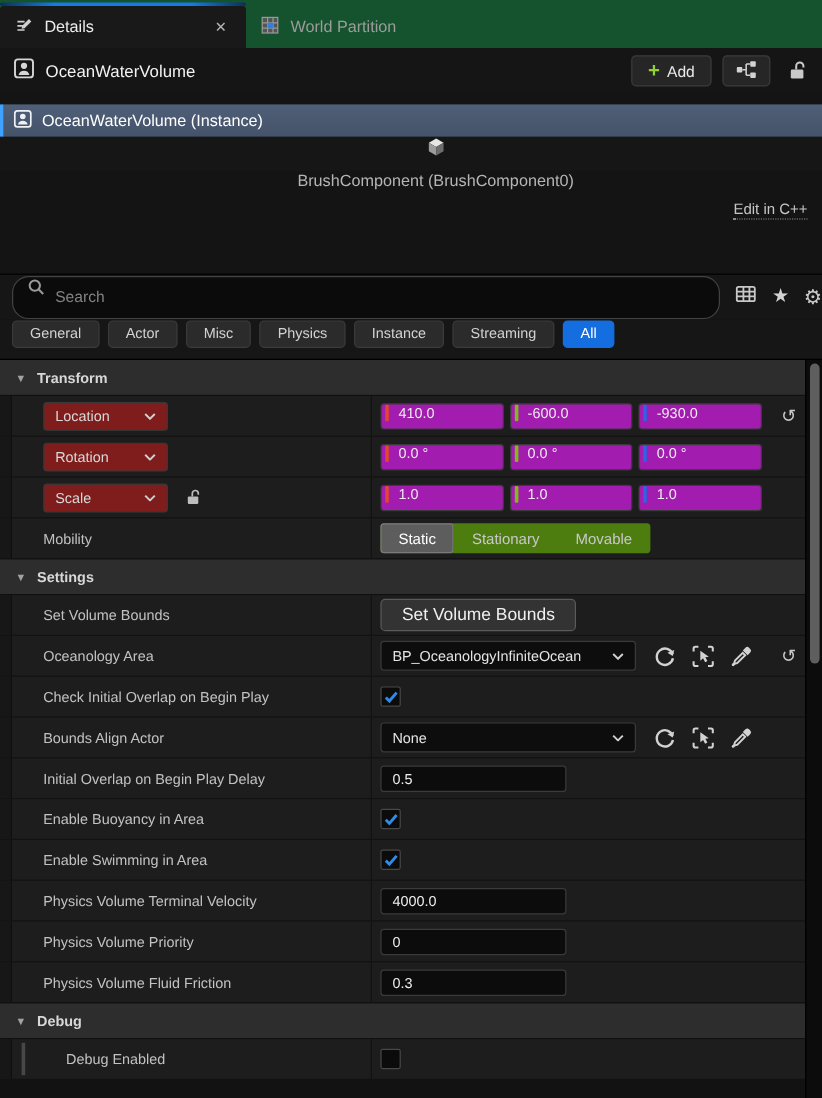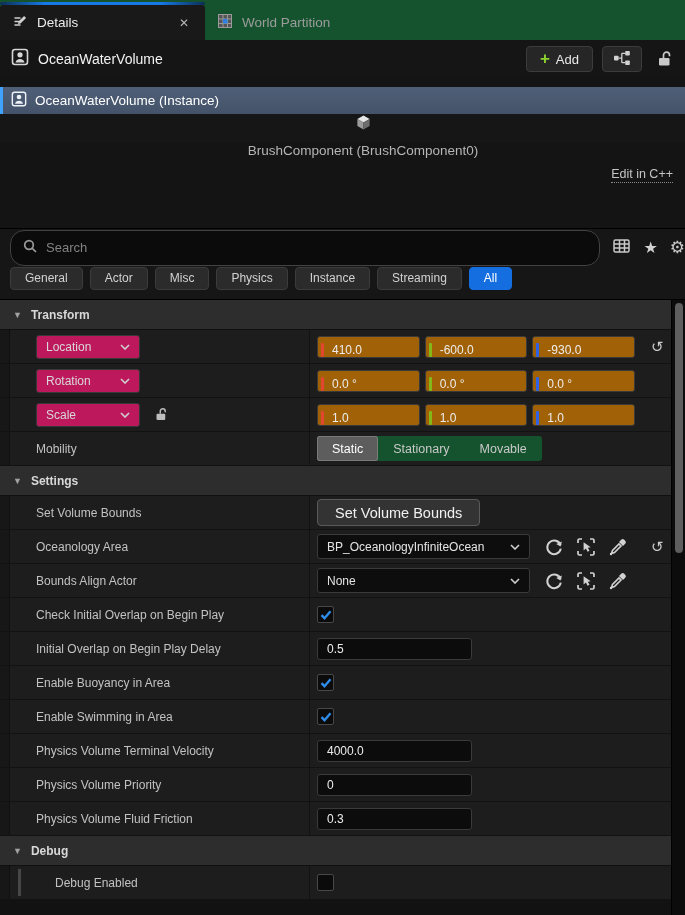--- a/index.html
+++ b/index.html
@@ -33,21 +33,21 @@
              display:flex; align-items:center; gap:8px; padding-left:8px; font-size:13.5px; color:#ffffff; }
   .comprow { height:29px; display:flex; align-items:center; gap:9px; padding-left:41px; font-size:13.5px; color:#b5b5b5; background:#161616;flex-direction:column; }
   .editcpp { margin-left:auto; margin-right:12px; font-size:12.5px; color:#c5c5c5;
              border-bottom:1px dotted #8a8a8a; padding-bottom:1px; cursor:pointer;text-align:right; }
   .treeempty { height:85px; background:#141414; }
 
   
   .searchrow { height:38px; flex:none; display:flex; align-items:center; gap:12px; padding:0 10px;
                background:#161616; border-top:1px solid #000; overflow:hidden; }
   .searchpill { flex:1; height:36px; background:#0b0b0b; border:1px solid #424242; border-radius:14px;
-                display:flex; align-items:center; gap:8px; padding:0 11px; }
+                display:flex; gap:8px; padding:0 11px; }
   .searchinput { flex:1; background:transparent; border:0; outline:0; color:#dddddd; font-size:13px; font-family:inherit; }
   .searchinput::placeholder { color:#828282; }
   .glyph { line-height:1; }
   .star { font-size:16px; color:#d2d2d2; }
   .gear { font-size:17px; color:#c9c9c9; margin-right:-10px; }
   .chips { display:flex; gap:7px; padding:1px 10px 9px; background:#161616; flex:none; }
   .chip { height:23px; line-height:21px; padding:0 14px; background:#2b2b2b; border:1px solid #3b3b3b;
           border-radius:4px; font-size:12px; color:#d2d2d2; cursor:pointer; white-space:nowrap; }
   .chip.active { background:#146ee0; border-color:#146ee0; color:#fff; }
 
@@ -56,32 +56,32 @@
   .sechdr { height:30px; background:#2d2d2d; border-bottom:1px solid #101010; display:flex; align-items:center;
             gap:9px; padding-left:13px; font-weight:bold; font-size:12px; color:#d8d8d8; }
   .tri { font-size:9px; color:#a2a2a2; }
   .prow { display:flex; align-items:center; height:34px; background:#1d1d1d; border-bottom:1px solid #121212; position:relative; }
   .gutter { width:10px; align-self:stretch; background:#171717; border-right:1px solid #0f0f0f; flex:none; }
   .plabel { width:299px; flex:none; padding-left:26px; font-size:12px; color:#c2c2c2; display:flex; align-items:center; }
   .pval { width:340px; flex:none; align-self:stretch; display:flex; align-items:center; gap:5px;
           border-left:1px solid #121212; padding:0 14px 0 7px; }
   .pright { flex:1; display:flex; align-items:center; padding-left:2px; }
 
-  .axisdrop { width:104px; height:24px; background:#be185d; border:1px solid #383838; border-radius:3px;
+  .axisdrop { width:104px; height:24px; background:#7f1d1d; border:1px solid #383838; border-radius:3px;
               display:flex; align-items:center; justify-content:space-between; padding:0 9px;
               color:#d8d8d8; font-size:12px; font-family:inherit; cursor:pointer; }
   .scalelock { margin-left:14px; display:flex; align-items:center; }
 
-  .numfield { flex:1; min-width:0; height:22px; background:#a16207; border:1px solid #3a3a3a; border-radius:3px;
-              display:flex; align-items:flex-end; overflow:hidden; cursor:text; }
+  .numfield { flex:1; min-width:0; height:22px; background:#a21caf; border:1px solid #3a3a3a; border-radius:3px;
+              display:flex; align-items:flex-start; overflow:hidden; cursor:text; }
   .abar { width:3px; height:14px; margin:0 8px 0 3px; border-radius:1px; flex:none; }
   .abar.ax { background:#e1472f; } .abar.ay { background:#84b819; } .abar.az { background:#2e63e6; }
   .numtext { font-size:12px; color:#ededed; white-space:nowrap; }
 
-  .seg { height:25px; background:#14532d; border-radius:3px; display:flex; align-items:center; }
+  .seg { height:25px; background:#4d7c0f; border-radius:3px; display:flex; align-items:center; }
   .segopt { height:25px; padding:0 15px; font-size:12.5px; color:#c9c9c9; display:flex; align-items:center;
             border-radius:3px; background:transparent; border:0; font-family:inherit; cursor:pointer; }
   .segopt.selected { background:#5d5d5d; color:#fff; box-shadow:inset 0 0 0 1px #7a7a7a; }
 
   .bigbtn { height:27px; padding:0 17px; background:#333333; border:1px solid #5a5a5a; border-radius:4px;
             color:#f0f0f0; font-size:14.5px; font-family:inherit; cursor:pointer; }
 
   .combo { width:213px; height:25px; background:#0d0d0d; border:1px solid #3a3a3a; border-radius:3px;
            display:flex; align-items:center; justify-content:space-between; padding:0 9px;
            color:#e4e4e4; font-size:12px; font-family:inherit; cursor:pointer; }
@@ -384,20 +384,35 @@
         </span>
       </div>
       <div class="pright">
           <span class="reset">↺</span>
         </div>
     </div>
 
     <div class="prow">
       <div class="gutter"></div>
       <div class="plabel">
+          <span>Check Initial Overlap on Begin Play</span>
+        </div>
+      <div class="pval">
+        <span class="checkbox checked">
+          <svg width="12" height="10" viewBox="0 0 12 10">
+              <path d="M1.5 5.2l3 3 6-7" fill="none" stroke="#2f8be8" stroke-width="2.4"></path>
+            </svg>
+        </span>
+      </div>
+      <div class="pright"></div>
+    </div>
+
+    <div class="prow">
+      <div class="gutter"></div>
+      <div class="plabel">
           <span>Bounds Align Actor</span>
         </div>
       <div class="pval">
         <button class="combo">
           <span class="combotext">None</span>
           <svg width="10" height="6" viewBox="0 0 10 6">
               <path d="M1 1l4 4 4-4" fill="none" stroke="#cfcfcf" stroke-width="1.6"></path>
             </svg>
         </button>
         <span class="miniicon first">
@@ -422,76 +437,61 @@
               <circle cx="3" cy="17" r="1.2" fill="#d2d2d2"></circle>
             </svg>
         </span>
       </div>
       <div class="pright"></div>
     </div>
 
     <div class="prow">
       <div class="gutter"></div>
       <div class="plabel">
-          <span>Check Initial Overlap on Begin Play</span>
+          <span>Initial Overlap on Begin Play Delay</span>
+        </div>
+      <div class="pval">
+        <input class="tinput" value="0.5" style="">
+      </div>
+      <div class="pright"></div>
+    </div>
+
+    <div class="prow">
+      <div class="gutter"></div>
+      <div class="plabel">
+          <span>Enable Buoyancy in Area</span>
         </div>
       <div class="pval">
         <span class="checkbox checked">
           <svg width="12" height="10" viewBox="0 0 12 10">
               <path d="M1.5 5.2l3 3 6-7" fill="none" stroke="#2f8be8" stroke-width="2.4"></path>
             </svg>
         </span>
       </div>
       <div class="pright"></div>
     </div>
 
     <div class="prow">
       <div class="gutter"></div>
       <div class="plabel">
-          <span>Initial Overlap on Begin Play Delay</span>
-        </div>
-      <div class="pval">
-        <input class="tinput" value="0.5" style="">
-      </div>
-      <div class="pright"></div>
-    </div>
-
-    <div class="prow">
-      <div class="gutter"></div>
-      <div class="plabel">
-          <span>Enable Buoyancy in Area</span>
+          <span>Enable Swimming in Area</span>
         </div>
       <div class="pval">
         <span class="checkbox checked">
           <svg width="12" height="10" viewBox="0 0 12 10">
               <path d="M1.5 5.2l3 3 6-7" fill="none" stroke="#2f8be8" stroke-width="2.4"></path>
             </svg>
         </span>
       </div>
       <div class="pright"></div>
     </div>
 
     <div class="prow">
       <div class="gutter"></div>
       <div class="plabel">
-          <span>Enable Swimming in Area</span>
-        </div>
-      <div class="pval">
-        <span class="checkbox checked">
-          <svg width="12" height="10" viewBox="0 0 12 10">
-              <path d="M1.5 5.2l3 3 6-7" fill="none" stroke="#2f8be8" stroke-width="2.4"></path>
-            </svg>
-        </span>
-      </div>
-      <div class="pright"></div>
-    </div>
-
-    <div class="prow">
-      <div class="gutter"></div>
-      <div class="plabel">
           <span>Physics Volume Terminal Velocity</span>
         </div>
       <div class="pval">
         <input class="tinput" value="4000.0" style="">
       </div>
       <div class="pright"></div>
     </div>
 
     <div class="prow">
       <div class="gutter"></div>

